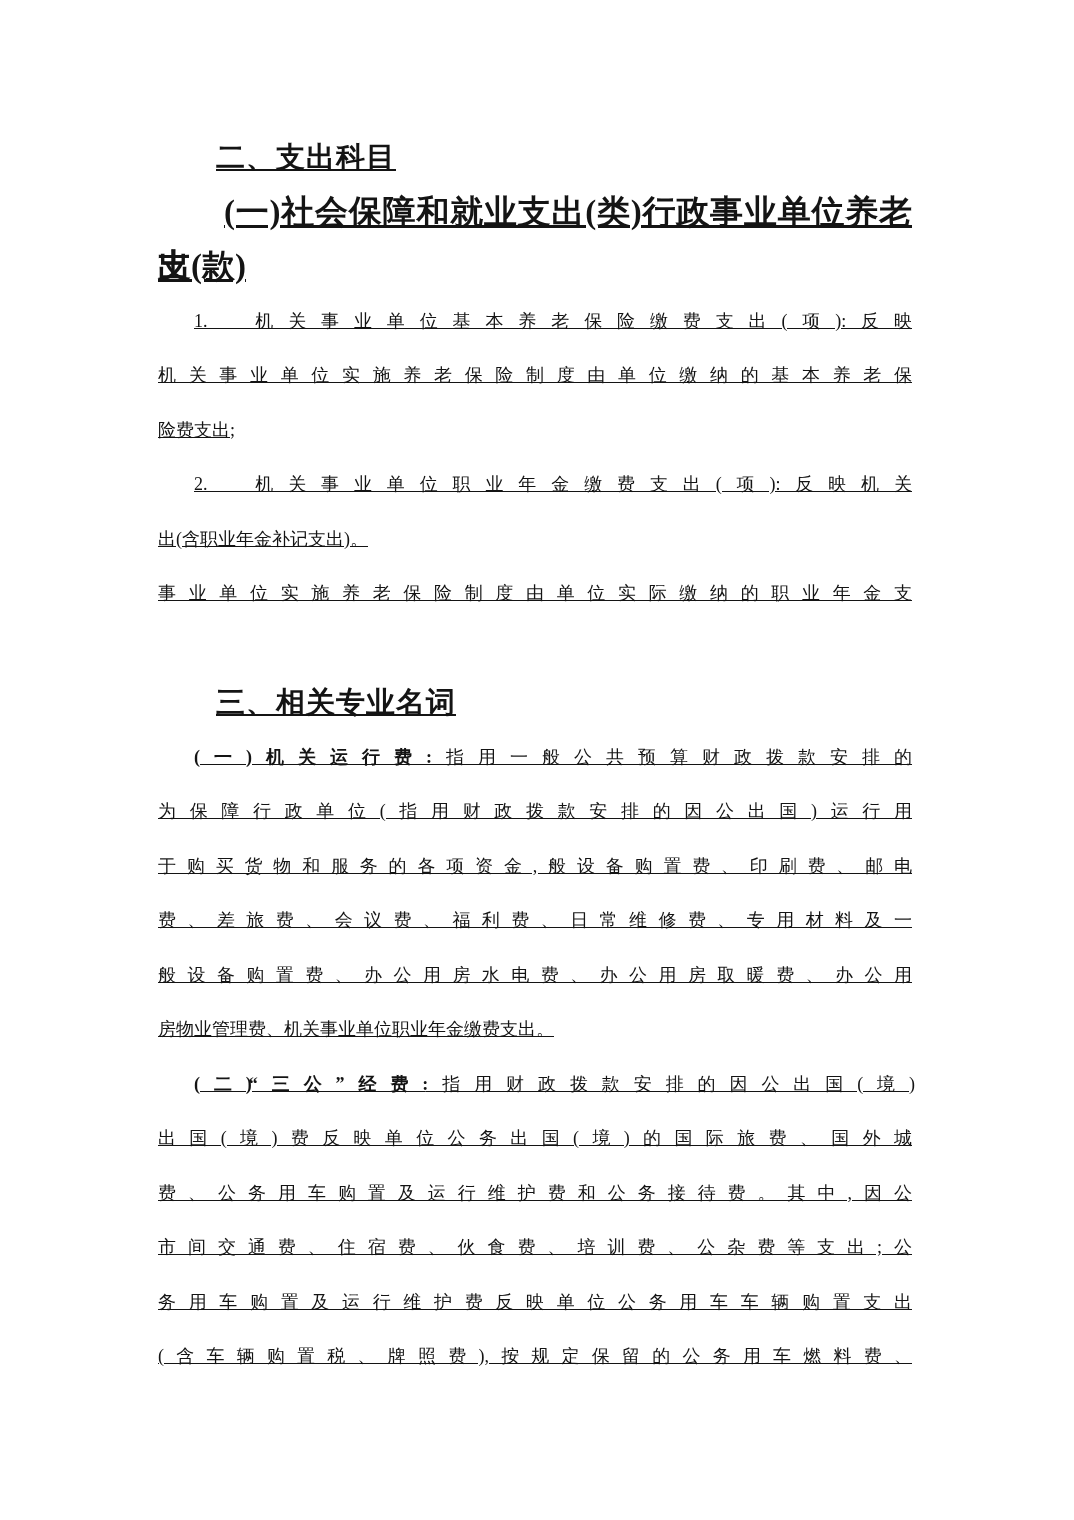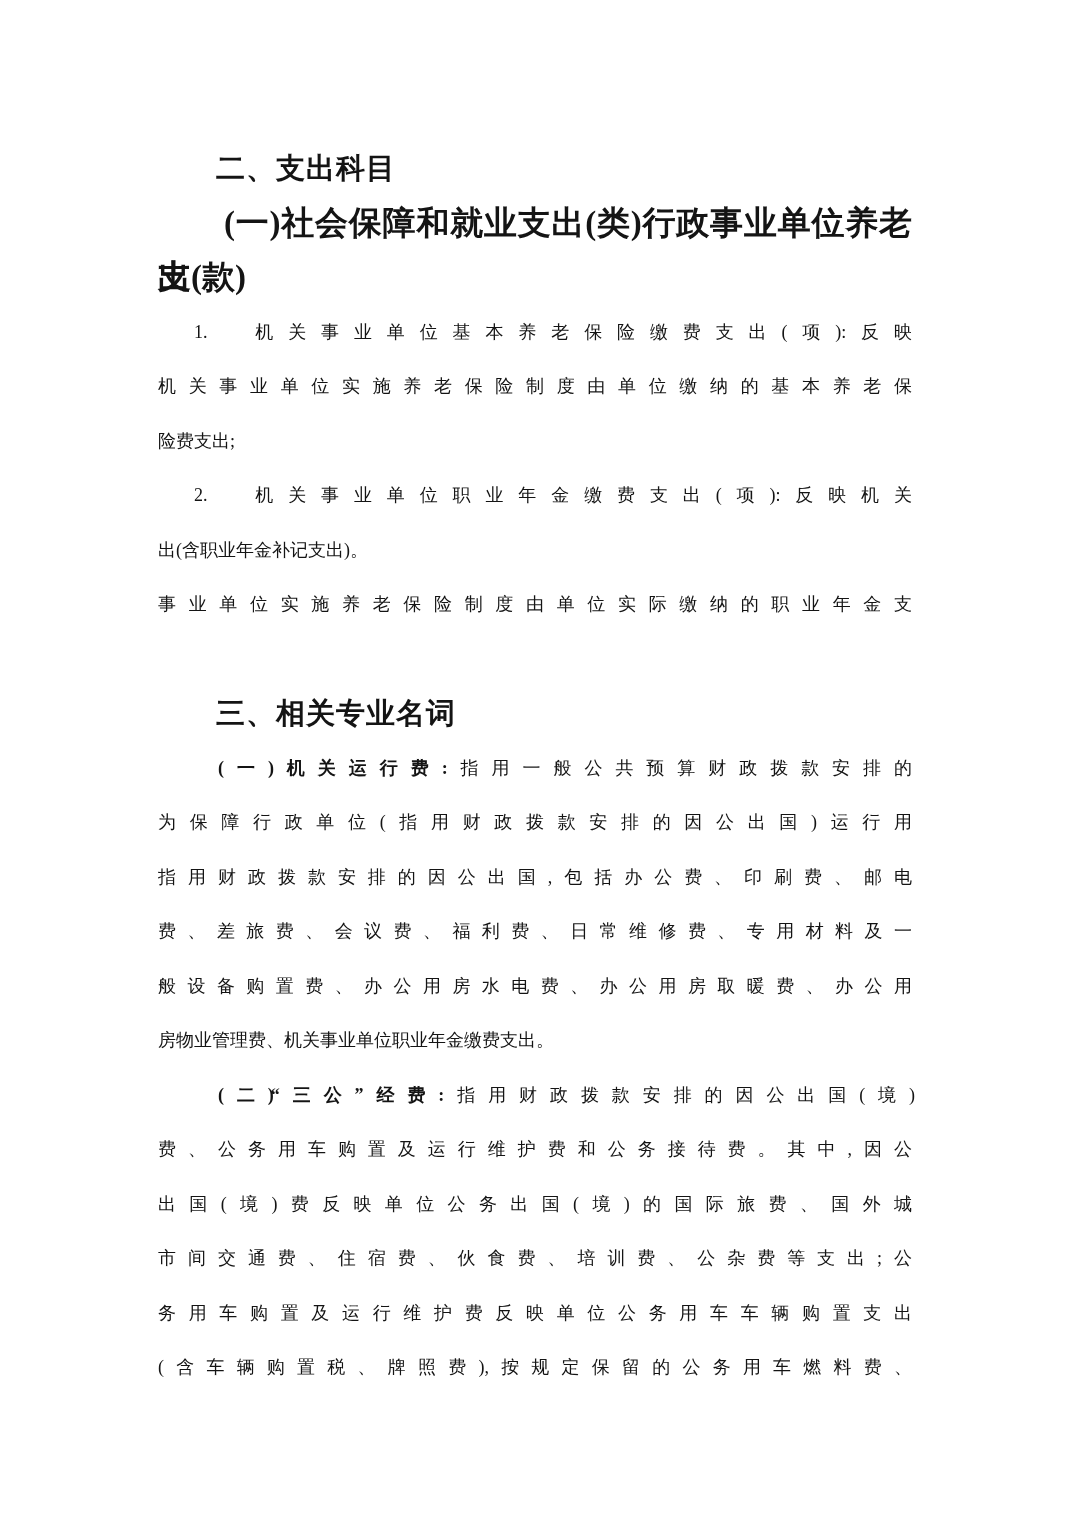--- a/index.html
+++ b/index.html
@@ -11,22 +11,23 @@
     position: relative;
     width: 1074px;
     height: 1520px;
     background: #ffffff;
     overflow: hidden;
     color: #141414;
   }
   .content {
     position: absolute;
     left: 158px;
-    top: 141px;
+    top: 130px;
     width: 754px;
+    text-decoration: underline;
   }
   .line {
     height: 54.5px;
     line-height: 54.5px;
     font-size: 18px;
     font-family: "Liberation Serif", "DejaVu Serif", serif;
     color: #141414;
     white-space: nowrap;
   }
   .indent { text-indent: 2em; }
@@ -40,21 +41,20 @@
     font-weight: 700;
     font-size: 29px;
     letter-spacing: 1px;
   }
   .bold-serif {
     font-weight: 700;
     font-size: 33px;
   }
   .bold-run {
     font-weight: 700;
-    margin-left: 24px;
   }
   .tight {
     letter-spacing: -3px;
   }
   .blank {  }
 </style>
 </head>
 <body>
 
 <div class="page">
@@ -73,28 +73,28 @@
     </div>
 
     <div class="line blank"></div>
 
     <div>
       <div class="line heading indent">三、相关专业名词</div>
       <div class="line indent justify">
         <span class="bold-run">(一)机关运行费:</span><span>指用一般公共预算财政拨款安排的</span>
       </div>
       <div class="line justify">为保障行政单位(指用财政拨款安排的因公出国)运行用</div>
-      <div class="line justify">指用财政拨款安排的因公出国,包括办公费、印刷费、邮电</div>
+      <div class="line justify">于购买货物和服务的各项资金,般设备购置费、印刷费、邮电</div>
       <div class="line justify">费、差旅费、会议费、福利费、日常维修费、专用材料及一</div>
       <div class="line justify">般设备购置费、办公用房水电费、办公用房取暖费、办公用</div>
       <div class="line">房物业管理费、机关事业单位职业年金缴费支出。</div>
       <div class="line indent justify tight">
         <span class="bold-run">(二)“三公”经费:</span><span>指用财政拨款安排的因公出国(境)</span>
       </div>
+      <div class="line justify">出国(境)费反映单位公务出国(境)的国际旅费、国外城</div>
       <div class="line justify">费、公务用车购置及运行维护费和公务接待费。其中,因公</div>
-      <div class="line justify">出国(境)费反映单位公务出国(境)的国际旅费、国外城</div>
       <div class="line justify">市间交通费、住宿费、伙食费、培训费、公杂费等支出;公</div>
       <div class="line justify">务用车购置及运行维护费反映单位公务用车车辆购置支出</div>
       <div class="line justify">(含车辆购置税、牌照费),按规定保留的公务用车燃料费、</div>
     </div>
 
   </div>
 </div>
 
 </body></html>

